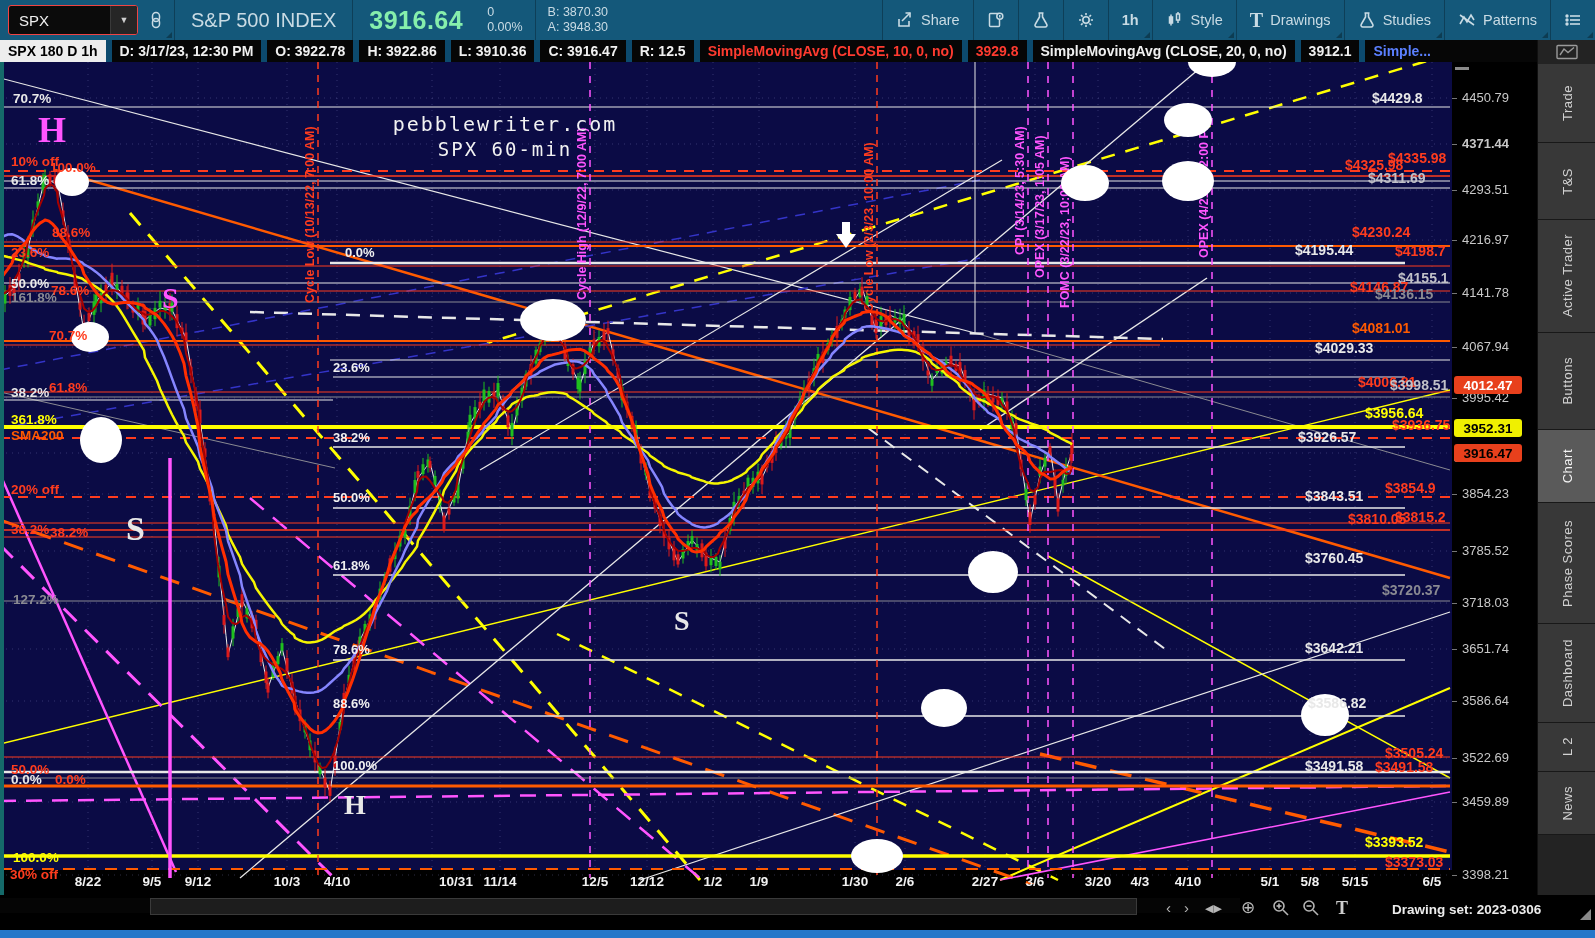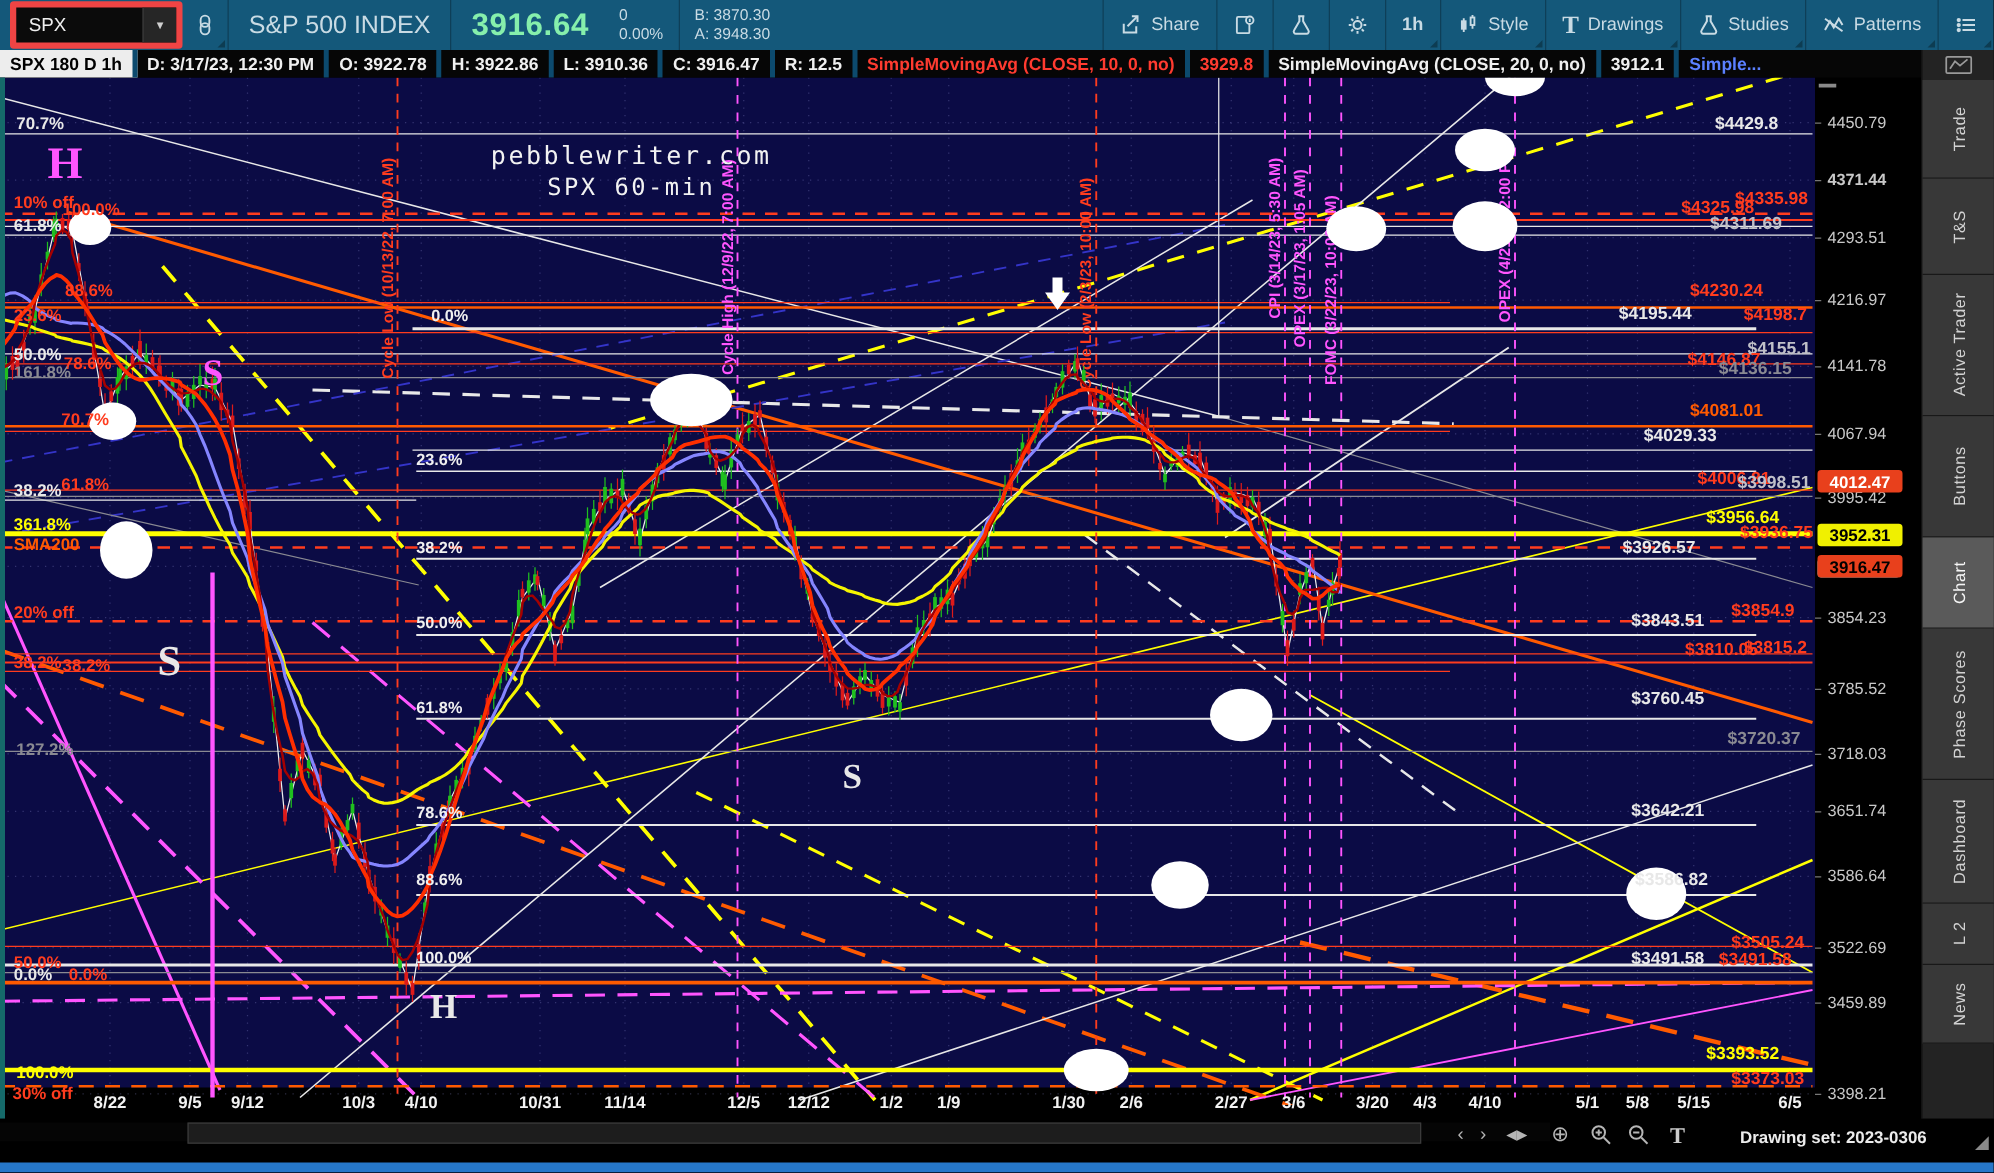--- a/index.html
+++ b/index.html
@@ -2,40 +2,40 @@
 <html><head>
 <meta charset="utf-8">
 <style>
   html,body{margin:0;padding:0;background:#000;width:1595px;height:938px;overflow:hidden;
     font-family:"Liberation Sans",sans-serif;-webkit-font-smoothing:antialiased;}
   #app{position:relative;width:1595px;height:938px;background:#000;}
   
   .toolbar{position:absolute;top:0;left:0;width:1595px;height:40px;background:#14587a;
     display:flex;align-items:center;color:#c9dbe4;z-index:5;}
   .symbox{display:flex;align-items:center;margin-left:8px;width:128px;height:28px;background:#0b0b0b;
-    border:5px solid #ef4444;border-radius:3px;overflow:hidden;}
+    border:1px solid #ef4444;border-radius:3px;overflow:hidden;}
   .symtext{flex:1;padding-left:10px;font-size:15px;color:#f0f0f0;}
   .symcaret{width:26px;height:100%;background:#262626;display:flex;align-items:center;justify-content:center;
     border-left:1px solid #3a3a3a;color:#cfcfcf;font-size:9px;}
   .tb-ic{display:flex;align-items:center;justify-content:center;padding:0 10px;height:100%;position:relative;}
   .sep{width:1px;height:40px;background:rgba(0,0,0,0.28);}
   .desc{font-size:20px;padding:0 16px;white-space:nowrap;}
   .last{font-size:25px;font-weight:bold;letter-spacing:0.5px;padding:0 12px 0 16px;color:#86efac;}
   .stack{display:flex;flex-direction:column;justify-content:center;line-height:15px;font-size:12.5px;padding:0 12px;}
   .tb-right{margin-left:auto;display:flex;height:40px;align-items:stretch;}
   .tbtn{display:flex;align-items:center;gap:7px;padding:0 13px;border-left:1px solid rgba(0,0,0,0.28);
     font-size:14.5px;position:relative;cursor:pointer;white-space:nowrap;}
   .tbtn svg{display:block;}
   .corner{position:absolute;right:2px;bottom:2px;width:0;height:0;
     border-left:6px solid transparent;border-bottom:6px solid #0d3c52;}
   .bigT{font-family:"Liberation Serif",serif;font-size:20px;font-weight:bold;}
   
   .hrow{position:absolute;top:40px;left:0;width:1537px;height:22px;background:#060606;display:flex;
     align-items:stretch;z-index:5;font-size:14px;font-weight:600;color:#f0f0f0;white-space:nowrap;}
-  .hseg{display:flex;align-items:center;padding:0 8px;border-right:4px solid #0c4a6e;}
+  .hseg{display:flex;align-items:center;padding:0 8px;border-right:6px solid #0c4a6e;}
   .hseg.chip{background:#ededed;color:#000;font-weight:bold;}
   .hseg.red{color:#ff3b30;}
   .hseg.blue{color:#5b80ff;border-right:none;}
   
   #chart{position:absolute;top:0;left:0;z-index:1;}
   .edge-strip{position:absolute;left:0;top:62px;width:4px;height:833px;background:#156a6a;z-index:6;}
   .paxis{position:absolute;top:62px;left:1452px;width:85px;height:833px;background:#000;z-index:4;}
   .ptick{position:absolute;left:10px;color:#c8c8c8;font-size:13px;}
   .ptickmark{position:absolute;left:0;width:5px;height:1px;background:#777;}
   .pbadge{position:absolute;left:2px;width:68px;height:18px;border-radius:3px;font-size:13.5px;font-weight:bold;
@@ -931,21 +931,21 @@
       <div class="pbadge" style="top: 357px; background: rgb(240, 240, 0); color: rgb(0, 0, 0);">3952.31</div>
       <div class="pbadge" style="top: 382px; background: rgb(232, 64, 28); color: #000000;">3916.47</div>
     </div>
 
   <div class="xaxis">
       <div class="xlab" style="left: 88px;">8/22</div>
       <div class="xlab" style="left: 152px;">9/5</div>
       <div class="xlab" style="left: 198px;">9/12</div>
       <div class="xlab" style="left: 287px;">10/3</div>
       <div class="xlab" style="left: 337px;">4/10</div>
-      <div class="xlab" style="left: 432px;">10/31</div>
+      <div class="xlab" style="left: 456px;">10/31</div>
       <div class="xlab" style="left: 500px;">11/14</div>
       <div class="xlab" style="left: 595px;">12/5</div>
       <div class="xlab" style="left: 647px;">12/12</div>
       <div class="xlab" style="left: 713px;">1/2</div>
       <div class="xlab" style="left: 759px;">1/9</div>
       <div class="xlab" style="left: 855px;">1/30</div>
       <div class="xlab" style="left: 905px;">2/6</div>
       <div class="xlab" style="left: 985px;">2/27</div>
       <div class="xlab" style="left: 1035px;">3/6</div>
       <div class="xlab" style="left: 1098px;">3/20</div>

